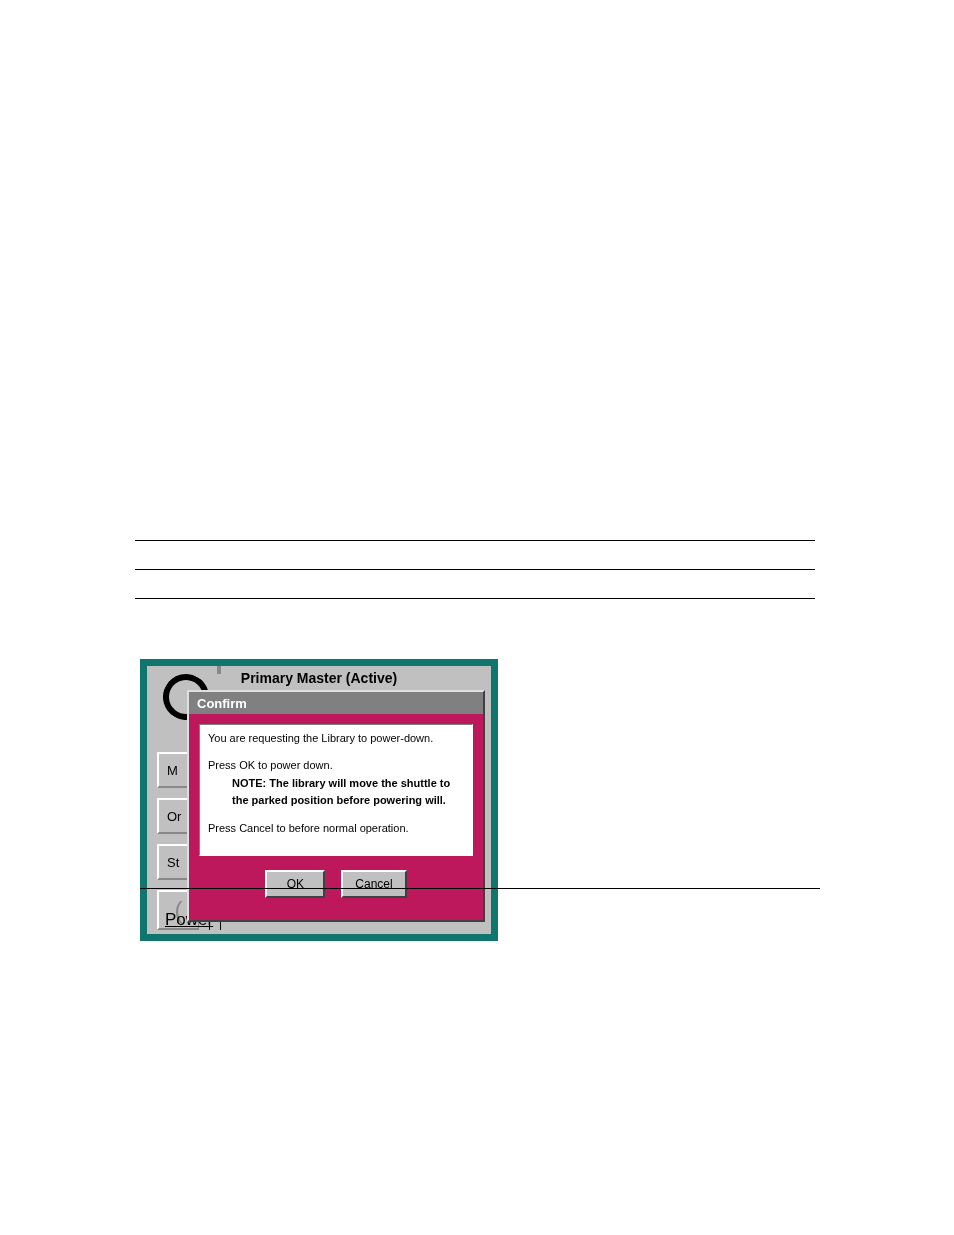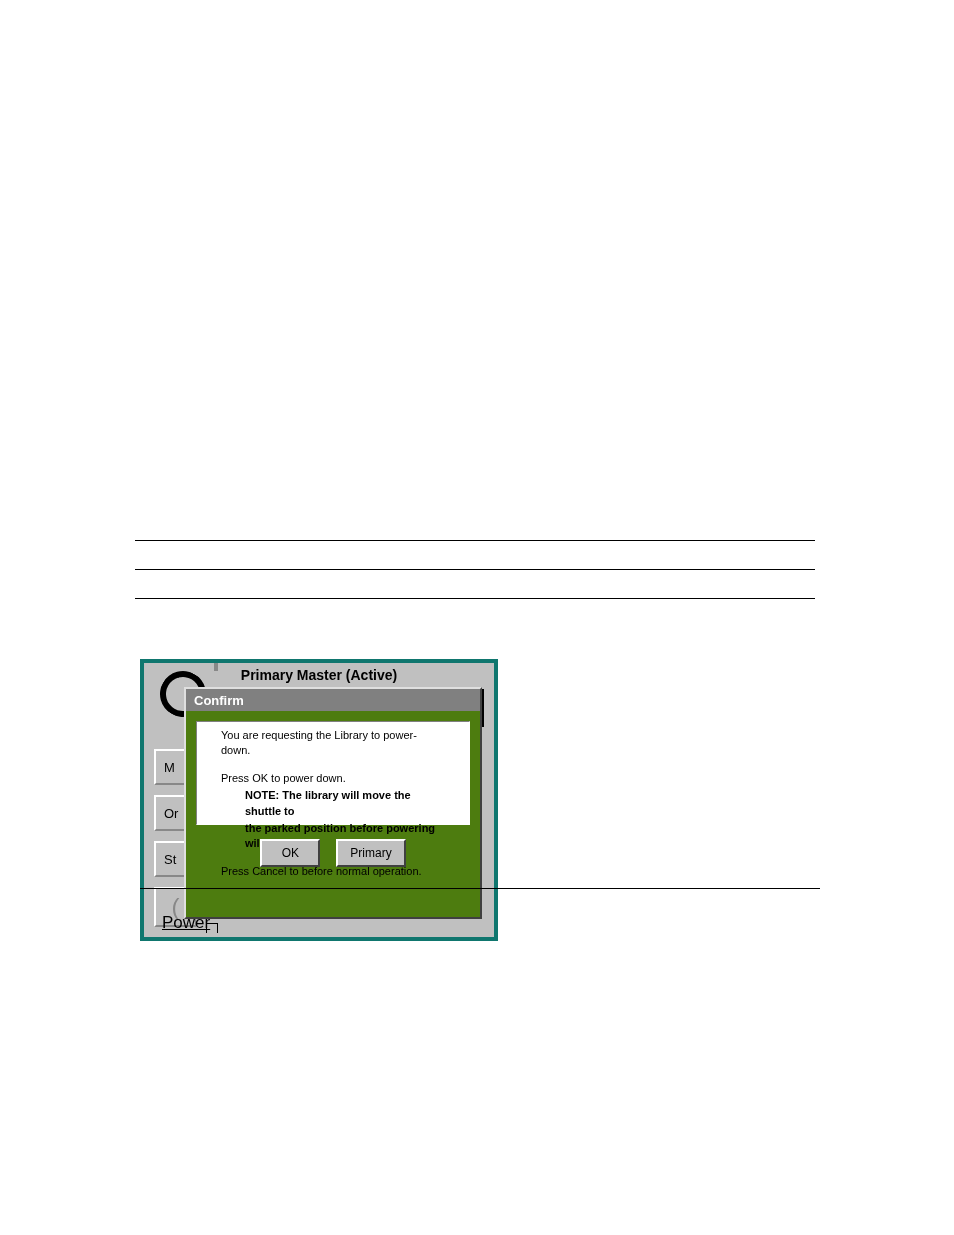--- a/index.html
+++ b/index.html
@@ -26,21 +26,21 @@
       margin: 0;
     }
     .hr-gap {
       height: 28px;
     }
     .screenshot-area {
       position: relative;
       width: 358px;
       height: 282px;
       background: #c0c0c0;
-      border: 4px solid #0f766e;
+      border: 7px solid #0f766e;
       margin-top: 60px;
       margin-left: 5px;
       overflow: hidden;
     }
     .title-row {
       display: flex;
       align-items: center;
       padding: 0;
       height: 24px;
       position: relative;
@@ -152,21 +152,21 @@
       border-top: 1px solid #000;
       border-left: 1px solid #000;
       border-right: 1px solid #000;
     }
     .dialog {
       position: absolute;
       left: 40px;
       top: 24px;
       width: 298px;
       height: 232px;
-      background: #4d7c0f;
+      background: #be185d;
       border-top: 2px solid #dfdfdf;
       border-left: 2px solid #dfdfdf;
       border-right: 2px solid #404040;
       border-bottom: 2px solid #404040;
     }
     .dialog-titlebar {
       background: #808080;
       height: 22px;
       display: flex;
       align-items: center;
@@ -177,25 +177,25 @@
     }
     .dialog-body {
       padding: 10px;
     }
     .message-box {
       background: #fff;
       border-top: 1px solid #808080;
       border-left: 1px solid #808080;
       border-right: 1px solid #fff;
       border-bottom: 1px solid #fff;
-      padding: 6px 24px;
+      padding: 6px 8px;
       font-size: 11px;
       line-height: 1.4;
       color: #000;
-      height: 104px;
+      height: 132px;
     }
     .msg-line {
       margin-bottom: 2px;
     }
     .msg-indent {
       padding-left: 24px;
       font-weight: bold;
     }
     .msg-gap {
       height: 10px;
@@ -267,20 +267,20 @@
           <div class="msg-line">You are requesting the Library to power-down.</div>
           <div class="msg-gap"></div>
           <div class="msg-line">Press OK to power down.</div>
           <div class="msg-line msg-indent">NOTE: The library will move the shuttle to</div>
           <div class="msg-line msg-indent">the parked position before powering will.</div>
           <div class="msg-gap"></div>
           <div class="msg-line">Press Cancel to before normal operation.</div>
         </div>
         <div class="button-row">
           <button class="dlg-btn">OK</button>
-          <button class="dlg-btn">Primary</button>
+          <button class="dlg-btn">Cancel</button>
         </div>
       </div>
     </div>
   </div>
 
   <hr class="bottom-hr">
 </div>
 
 </body></html>

